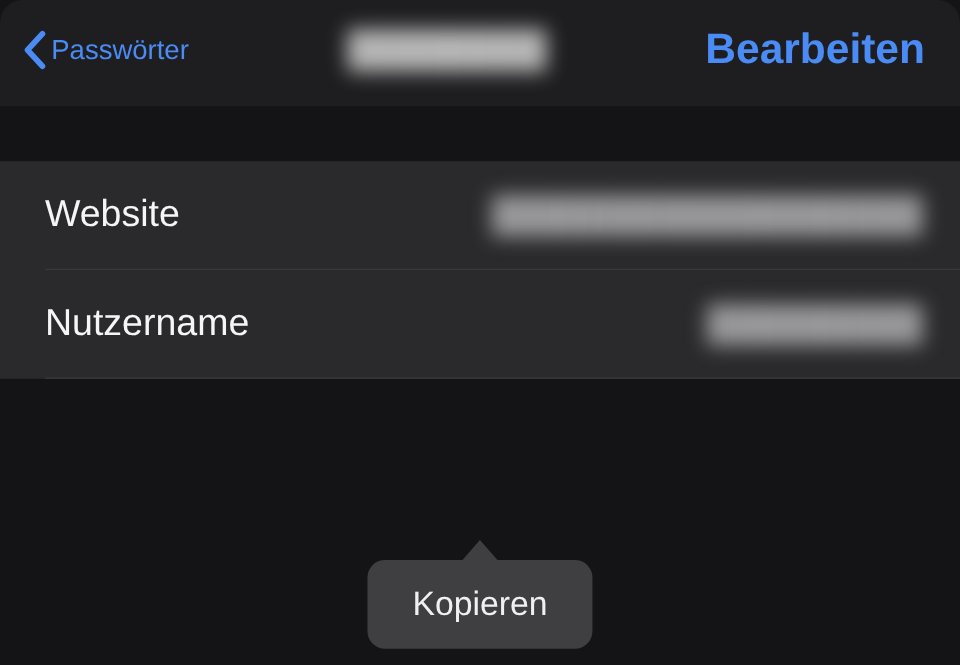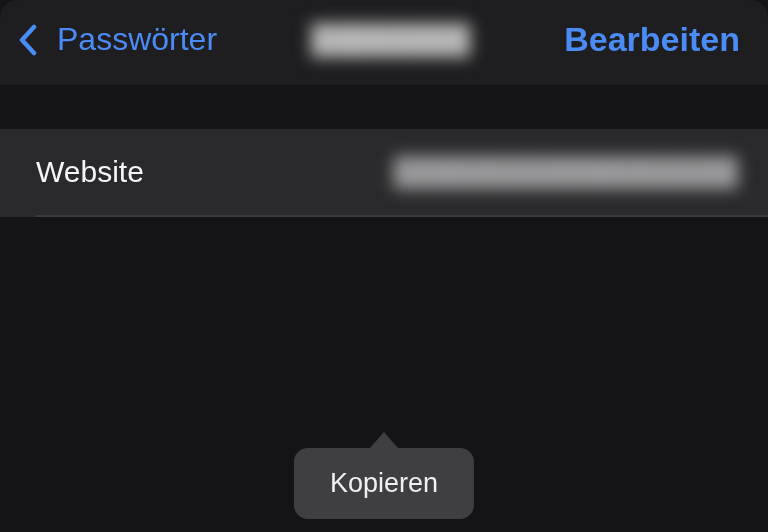--- a/index.html
+++ b/index.html
@@ -21,24 +21,24 @@
       display: flex;
       align-items: center;
       justify-content: space-between;
       padding: 20px 28px 26px 18px;
       background: #1e1e20;
     }
     .back-button {
       display: flex;
       align-items: center;
       color: #4a8bf5;
-      font-size: 32px;
+      font-size: 22px;
       font-weight: 400;
       cursor: pointer;
-      gap: 20px;
+      gap: 4px;
     }
     .back-chevron {
       display: inline-flex;
       align-items: center;
     }
     .header-title {
       color: #b8b8b8;
       font-size: 28px;
       filter: blur(8px);
       user-select: none;
@@ -130,20 +130,24 @@
   <div class="header-title">████████</div>
   <div class="edit-button">Bearbeiten</div>
 </div>
 
 <div class="content-section">
   <div class="row">
     <span class="row-label">Website</span>
     <span class="row-value">██████████████████</span>
   </div>
   <div class="row-separator"></div>
+  <div class="row">
+    <span class="row-label">Nutzername</span>
+    <span class="row-value">█████████</span>
+  </div>
   <div class="row-separator"></div>
 </div>
 
 <div class="popover-container">
   <div class="popover-arrow"></div>
   <div class="popover-body">
     <span class="popover-label">Kopieren</span>
   </div>
 </div>
 

